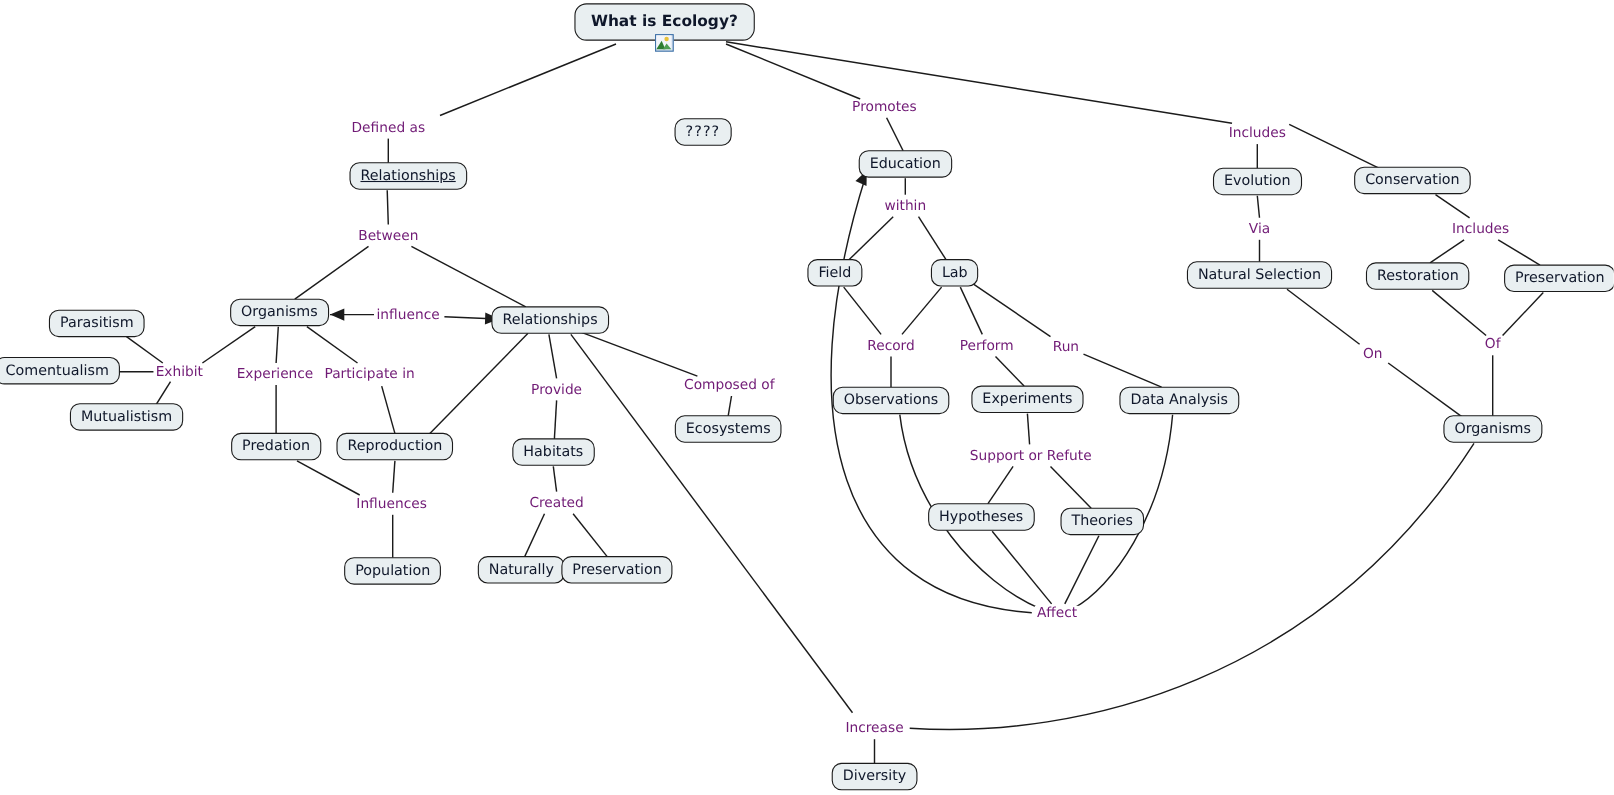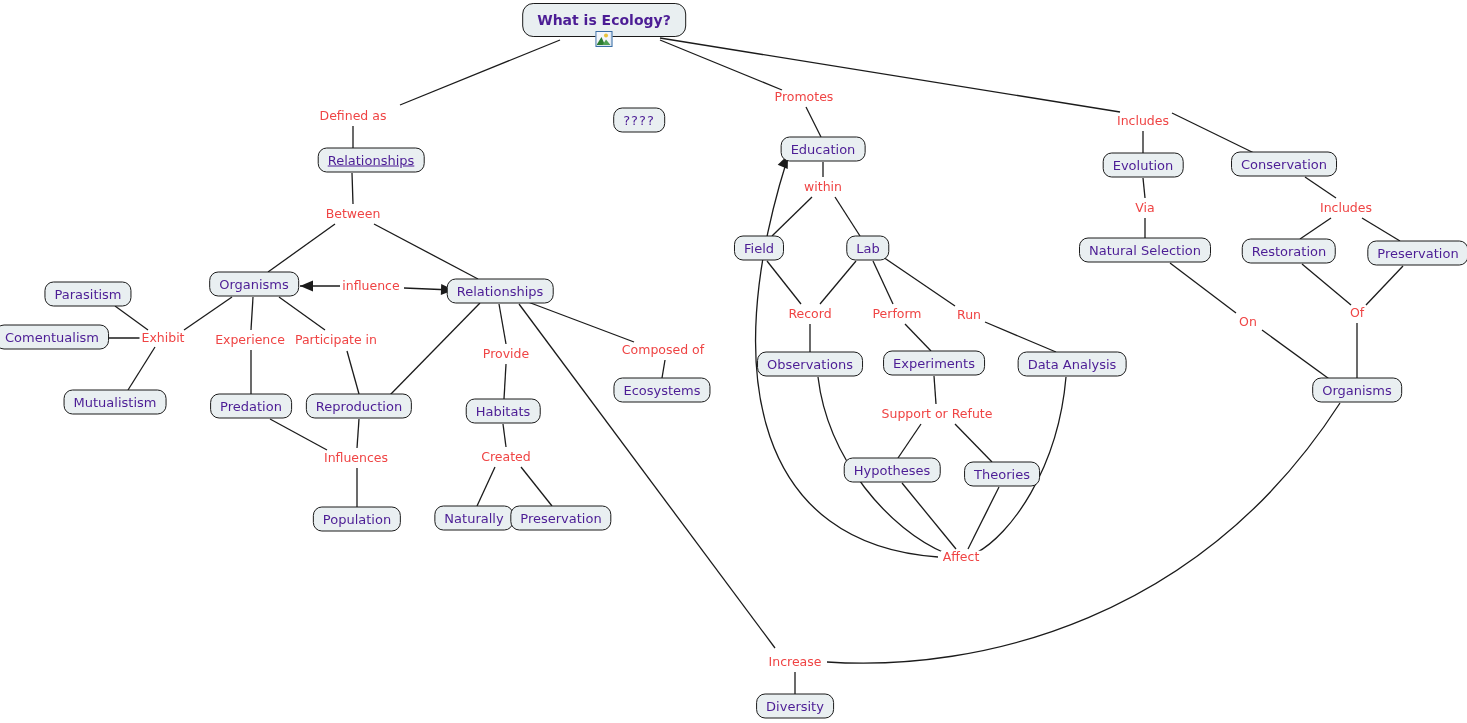--- a/index.html
+++ b/index.html
@@ -24,21 +24,21 @@
     width: 1467px;
     height: 723px;
     pointer-events: none;
   }
   .node {
     position: absolute;
     box-sizing: border-box;
     background: #e9eff1;
     border: 1.4px solid #1b1b1b;
     border-radius: 9px;
-    color: #4c1d95;
+    color: #0f172a;
     font-size: 13px;
     line-height: 1;
     white-space: nowrap;
     display: flex;
     align-items: center;
     justify-content: center;
     padding: 0 9px;
     height: 25px;
     transform: translate(-50%, -50%);
   }
@@ -48,21 +48,21 @@
     height: 34px;
     border-radius: 11px;
     border-width: 1.6px;
     padding: 0 14px;
   }
   .node.unknown {
     letter-spacing: 1px;
   }
   .edge-label {
     position: absolute;
-    color: #ef4444;
+    color: #701a75;
     font-size: 12.5px;
     line-height: 1;
     white-space: nowrap;
     background: #ffffff;
     padding: 0 2px;
     transform: translate(-50%, -50%);
   }
   .badge {
     position: absolute;
     width: 17px;
@@ -161,21 +161,21 @@
       </div>
       <div class="node" style="left: 500px; top: 291px;">
         <span>Relationships</span>
       </div>
       <div class="node" style="left: 88px; top: 294px;">
         <span>Parasitism</span>
       </div>
       <div class="node" style="left: 52px; top: 337px;">
         <span>Comentualism</span>
       </div>
-      <div class="node" style="left: 115px; top: 402px;">
+      <div class="node" style="left: 115px; top: 379px;">
         <span>Mutualistism</span>
       </div>
       <div class="node" style="left: 251px; top: 406px;">
         <span>Predation</span>
       </div>
       <div class="node" style="left: 359px; top: 406px;">
         <span>Reproduction</span>
       </div>
       <div class="node" style="left: 357px; top: 519px;">
         <span>Population</span>

